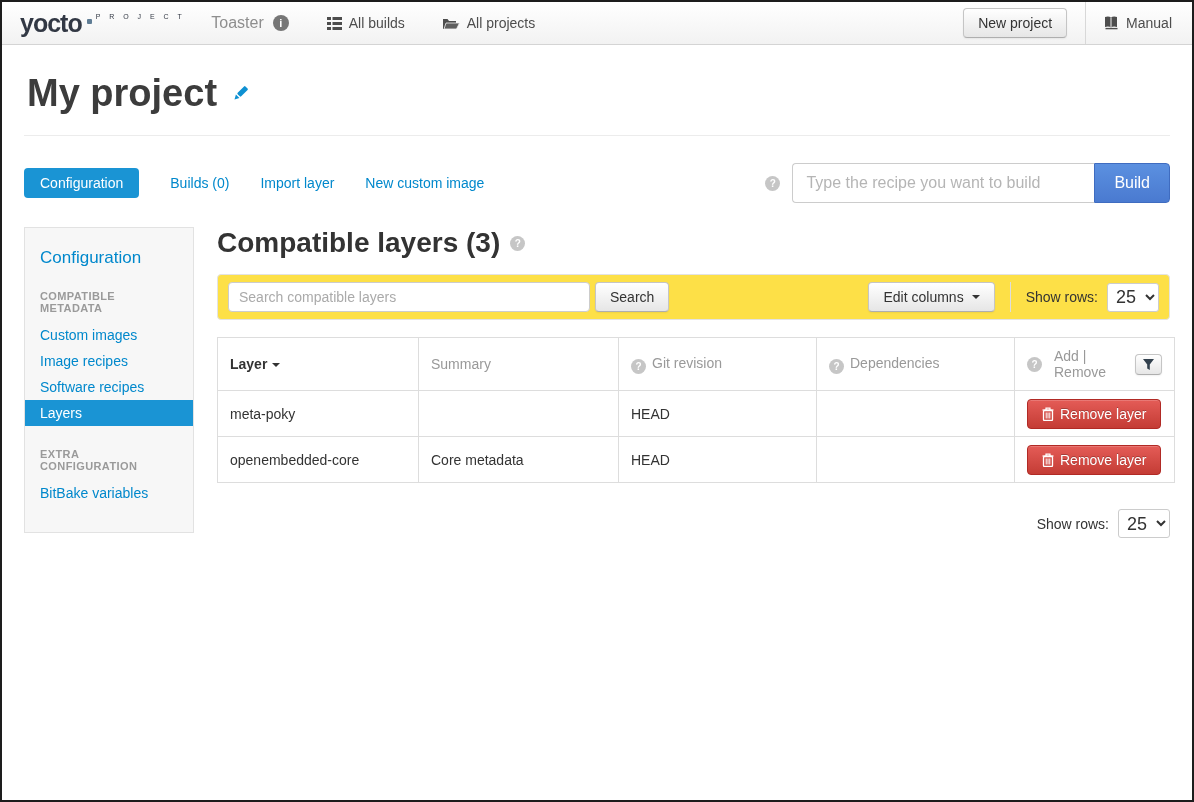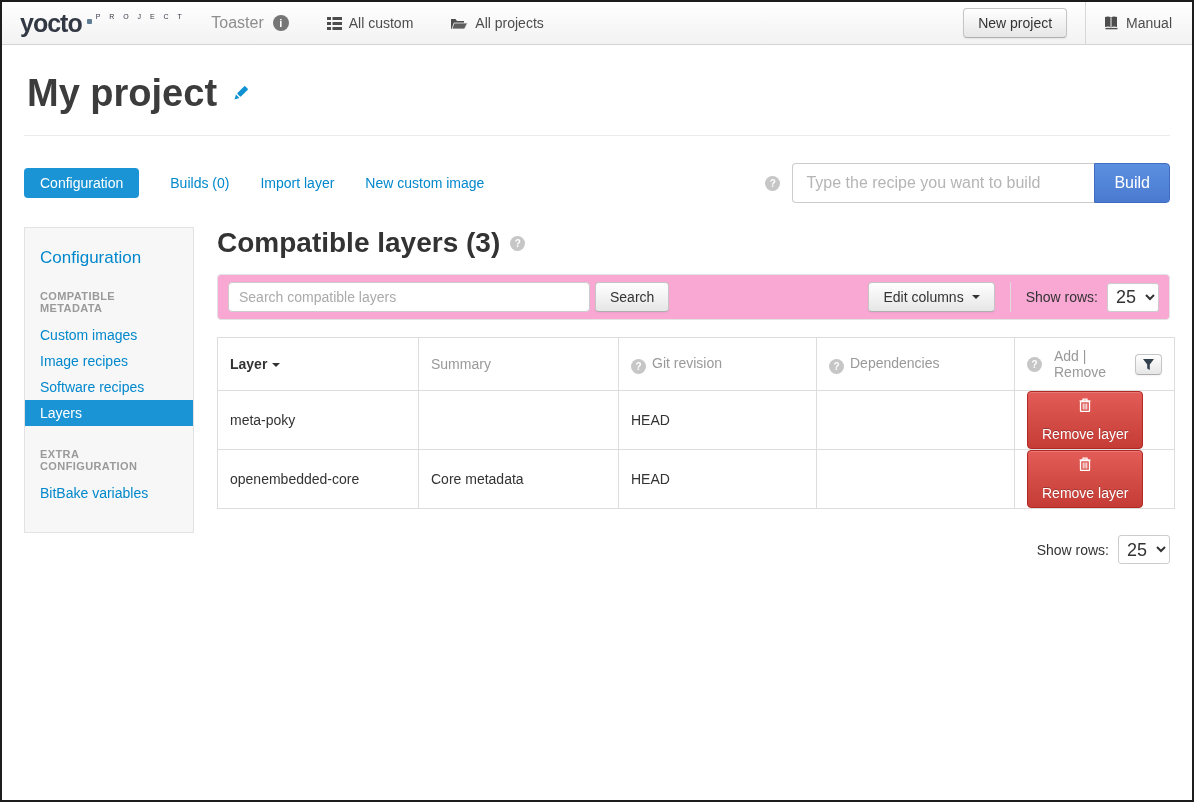--- a/index.html
+++ b/index.html
@@ -52,21 +52,21 @@
   
   .sidebar { width:170px; background:#f7f7f7; border:1px solid #e2e2e2; padding:20px 0 26px; flex:0 0 auto; }
   .side-title { color:#0088cc; font-size:17px; padding:0 15px; margin-bottom:6px; cursor:pointer; }
   .side-heading { color:#9a9a9a; font-size:11px; font-weight:bold; letter-spacing:.4px; padding:0 15px; margin:22px 0 8px; }
   .side-item { display:block; color:#0088cc; font-size:14px; padding:5px 15px; cursor:pointer; text-decoration:none; }
   .side-item.active { background:#1a94d4; color:#fff; }
 
   
   .main { flex:1 1 auto; min-width:0; }
   h2.section-title { font-size:28px; font-weight:bold; color:#333; display:flex; align-items:center; gap:10px; margin:0 0 15px; }
-  .well { background:#f9a8d4; border:1px solid #e3e3e3; border-radius:4px; padding:7px 10px; display:flex; align-items:center; }
+  .well { background:#fde047; border:1px solid #e3e3e3; border-radius:4px; padding:7px 10px; display:flex; align-items:center; }
   .search-input { width:362px; height:30px; border:1px solid #ccc; border-radius:4px; padding:0 10px; font-size:14px;
                   color:#555; font-family:inherit; outline:none; }
   .search-input::placeholder { color:#aaa; }
   .well .btn { margin-left:5px; }
   .well-spacer { flex:1; }
   .caret-down { display:inline-block; width:0; height:0; border-left:4px solid transparent; border-right:4px solid transparent;
                 border-top:4px solid #333; margin-left:2px; }
   .well-divider { width:1px; height:30px; background:#ddd; margin:0 15px; }
   .rows-label { font-size:14px; color:#333; margin-right:9px; }
   select.rows-select { height:29px; min-width:52px; font-size:18px; font-family:inherit; color:#333;
@@ -78,24 +78,24 @@
   table.layers th { padding:10px 12px; color:#999; font-weight:normal; height:39px; }
   table.layers th.sorted { color:#333; font-weight:bold; }
   .sort-caret { display:inline-block; width:0; height:0; border-left:4px solid transparent; border-right:4px solid transparent;
                 border-top:4px solid #333; margin-left:5px; vertical-align:middle; }
   table.layers th .qicon { margin-right:6px; vertical-align:-2px; }
   th.action-th { padding:6px 8px 6px 12px; }
   .action-th-inner { display:flex; align-items:center; }
   .btn-filter { margin-left:auto; padding:4px 7px; }
   table.layers td { padding:0 12px; color:#333; height:46px; }
   td.action-cell { padding:8px 8px; text-align:center; }
-  .btn-danger { display:inline-flex; align-items:center; gap:14px; padding:6px 14px; font-size:14px; color:#fff;
+  .btn-danger { display:inline-flex; align-items:center; gap:6px; padding:6px 14px; font-size:14px; color:#fff;
                 background:linear-gradient(#e45c57,#c43c35); border:1px solid #b12a25; border-radius:4px;
                 text-shadow:0 -1px 0 rgba(0,0,0,.25); cursor:pointer; font-family:inherit;
-                box-shadow:inset 0 1px 0 rgba(255,255,255,.18); white-space:nowrap;flex-direction:column; }
+                box-shadow:inset 0 1px 0 rgba(255,255,255,.18); white-space:nowrap; }
 
   .pagination-row { display:flex; justify-content:flex-end; align-items:center; margin-top:26px; padding-bottom:40px; }
 </style>
 </head>
 <body>
 
 <div class="window">
 
   <div class="navbar">
     <div class="brand">
@@ -110,21 +110,21 @@
 
     <div class="nav-link">
       <svg width="15" height="13" viewBox="0 0 15 13">
         <rect x="0" y="0" width="4" height="3" fill="#4d4d4d"></rect>
           <rect x="5.5" y="0" width="9.5" height="3" fill="#4d4d4d"></rect>
         <rect x="0" y="5" width="4" height="3" fill="#4d4d4d"></rect>
           <rect x="5.5" y="5" width="9.5" height="3" fill="#4d4d4d"></rect>
         <rect x="0" y="10" width="4" height="3" fill="#4d4d4d"></rect>
           <rect x="5.5" y="10" width="9.5" height="3" fill="#4d4d4d"></rect>
       </svg>
-      <span>All custom</span>
+      <span>All builds</span>
     </div>
 
     <div class="nav-link">
       <svg width="17" height="13" viewBox="0 0 17 13">
         <path d="M0 2 L0 12 L13 12 L13 4 L6 4 L4.5 2 Z" fill="#4d4d4d"></path>
         <path d="M3 6 L16.5 6 L13.5 12 L1 12 Z" fill="#5e5e5e" stroke="#f2f2f2" stroke-width="0.8"></path>
       </svg>
       <span>All projects</span>
     </div>
 

